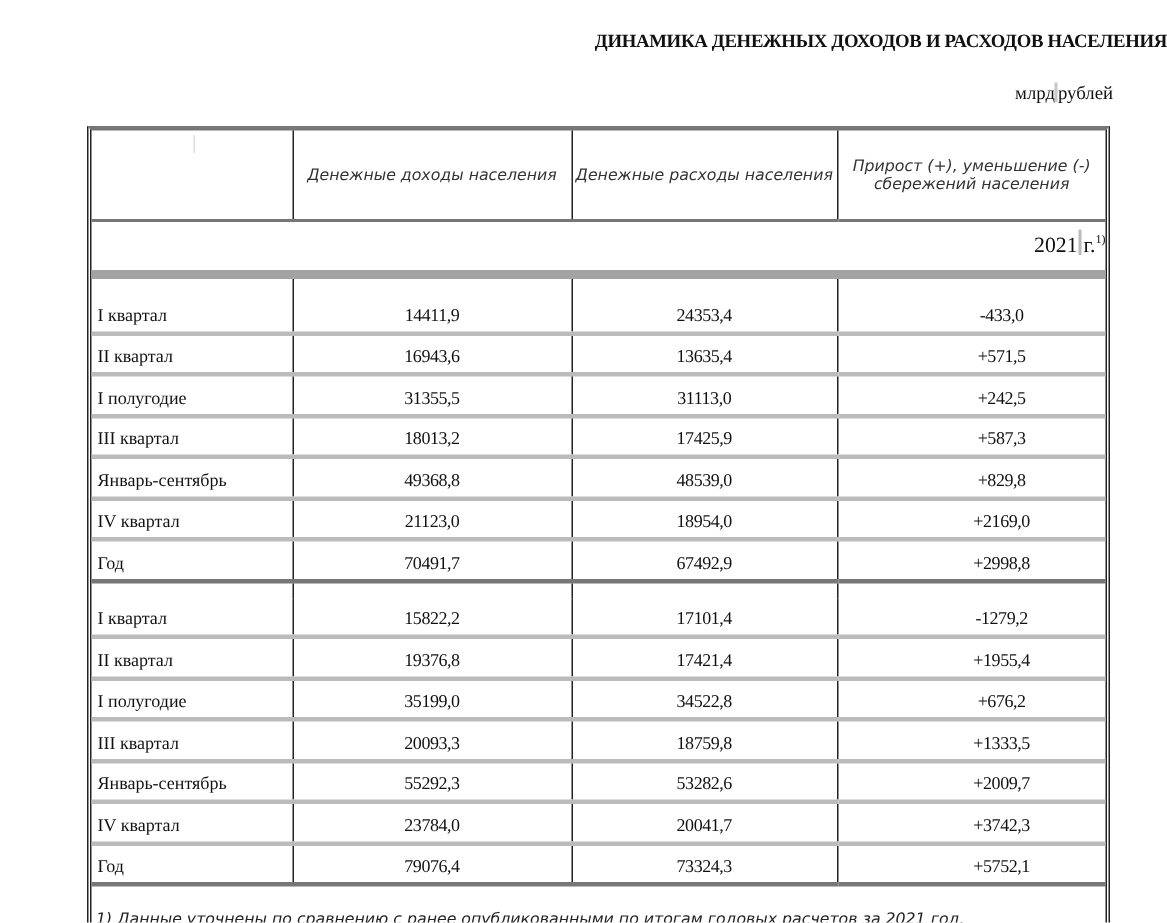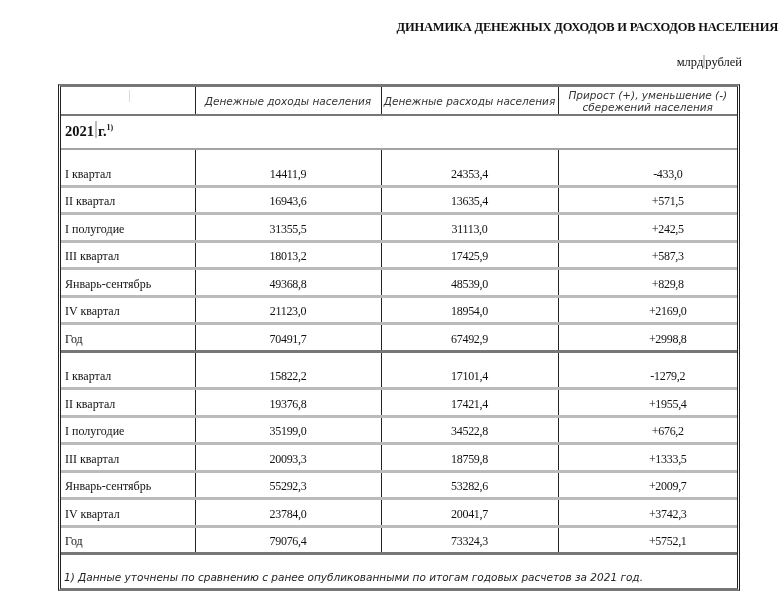--- a/index.html
+++ b/index.html
@@ -8,33 +8,33 @@
     .title { position: absolute; top: 20px; left: 0; width: 778px; text-align: right;
              font-weight: bold; font-size: 12.5px; letter-spacing: -0.2px; }
     .units { position: absolute; top: 55px; right: 36px; font-size: 12.5px; }
     .units .cursor { display: inline-block; width: 2px; height: 13px; background: #c8c8c8; vertical-align: -2px; }
     .table-wrap { position: absolute; left: 58px; top: 84px; width: 682px;
                   border-left: 3px double #222; border-right: 3px double #222;
                   border-top: 3px solid #777; border-bottom: 3px solid #777; box-sizing: border-box; }
     table { border-collapse: collapse; width: 100%; table-layout: fixed; font-size: 12px; }
     col.c1 { width: 134px; } col.c2 { width: 186px; } col.c3 { width: 177px; } col.c4 { width: 179px; }
     th { font-weight: normal; font-style: italic; font-family: "DejaVu Sans", sans-serif; font-size: 10.5px;
-         line-height: 12px; height: 27px; padding: 0 2px; color: #333; vertical-align: middle;
+         line-height: 12px; height: 27px; padding: 16px 2px; color: #333; vertical-align: middle;
          border-bottom: 2px solid #777; border-left: 1px solid #222; }
     th:first-child { border-left: none; position: relative; }
     th:first-child .mark { position: absolute; left: 68px; top: 3px; width: 1px; height: 12px; background: #ddd; }
     td { height: 24.5px; padding: 0; vertical-align: bottom; border-left: 1px solid #222;
          border-bottom: 3px solid #bbb; text-align: center; font-size: 12px; }
     td:first-child { border-left: none; text-align: left; padding-left: 4px; }
     tr.last td { border-bottom: 3px solid #777; }
     td span { display: inline-block; padding-bottom: 3px; }
     td.num span { letter-spacing: -0.3px; }
     td.chg span { padding-left: 40px; }
-    tr.section td { height: 32px; border-left: none; font-weight: bold; font-size: 14.5px; vertical-align: middle;
-                    text-align: left; border-bottom: 2px solid #a3a3a3; }
+    tr.section td { height: 32px; border-left: none; font-weight: normal; font-size: 14.5px; vertical-align: middle;
+                    text-align: right; border-bottom: 6px solid #a3a3a3; }
     tr.section sup { font-size: 8px; }
     tr.section .cursor { display: inline-block; width: 2px; height: 14px; background: #bbb; vertical-align: -2px; margin: 0 1px; }
     tr.spacer td { height: 10px; border-bottom: none; }
     .notes { padding: 16px 0 4px 3px; font-family: "DejaVu Sans", sans-serif; font-style: italic;
              font-size: 10.5px; line-height: 13px; color: #222; }
   </style>
 </head>
 <body>
 
 <div class="title">ДИНАМИКА ДЕНЕЖНЫХ ДОХОДОВ И РАСХОДОВ НАСЕЛЕНИЯ</div>

